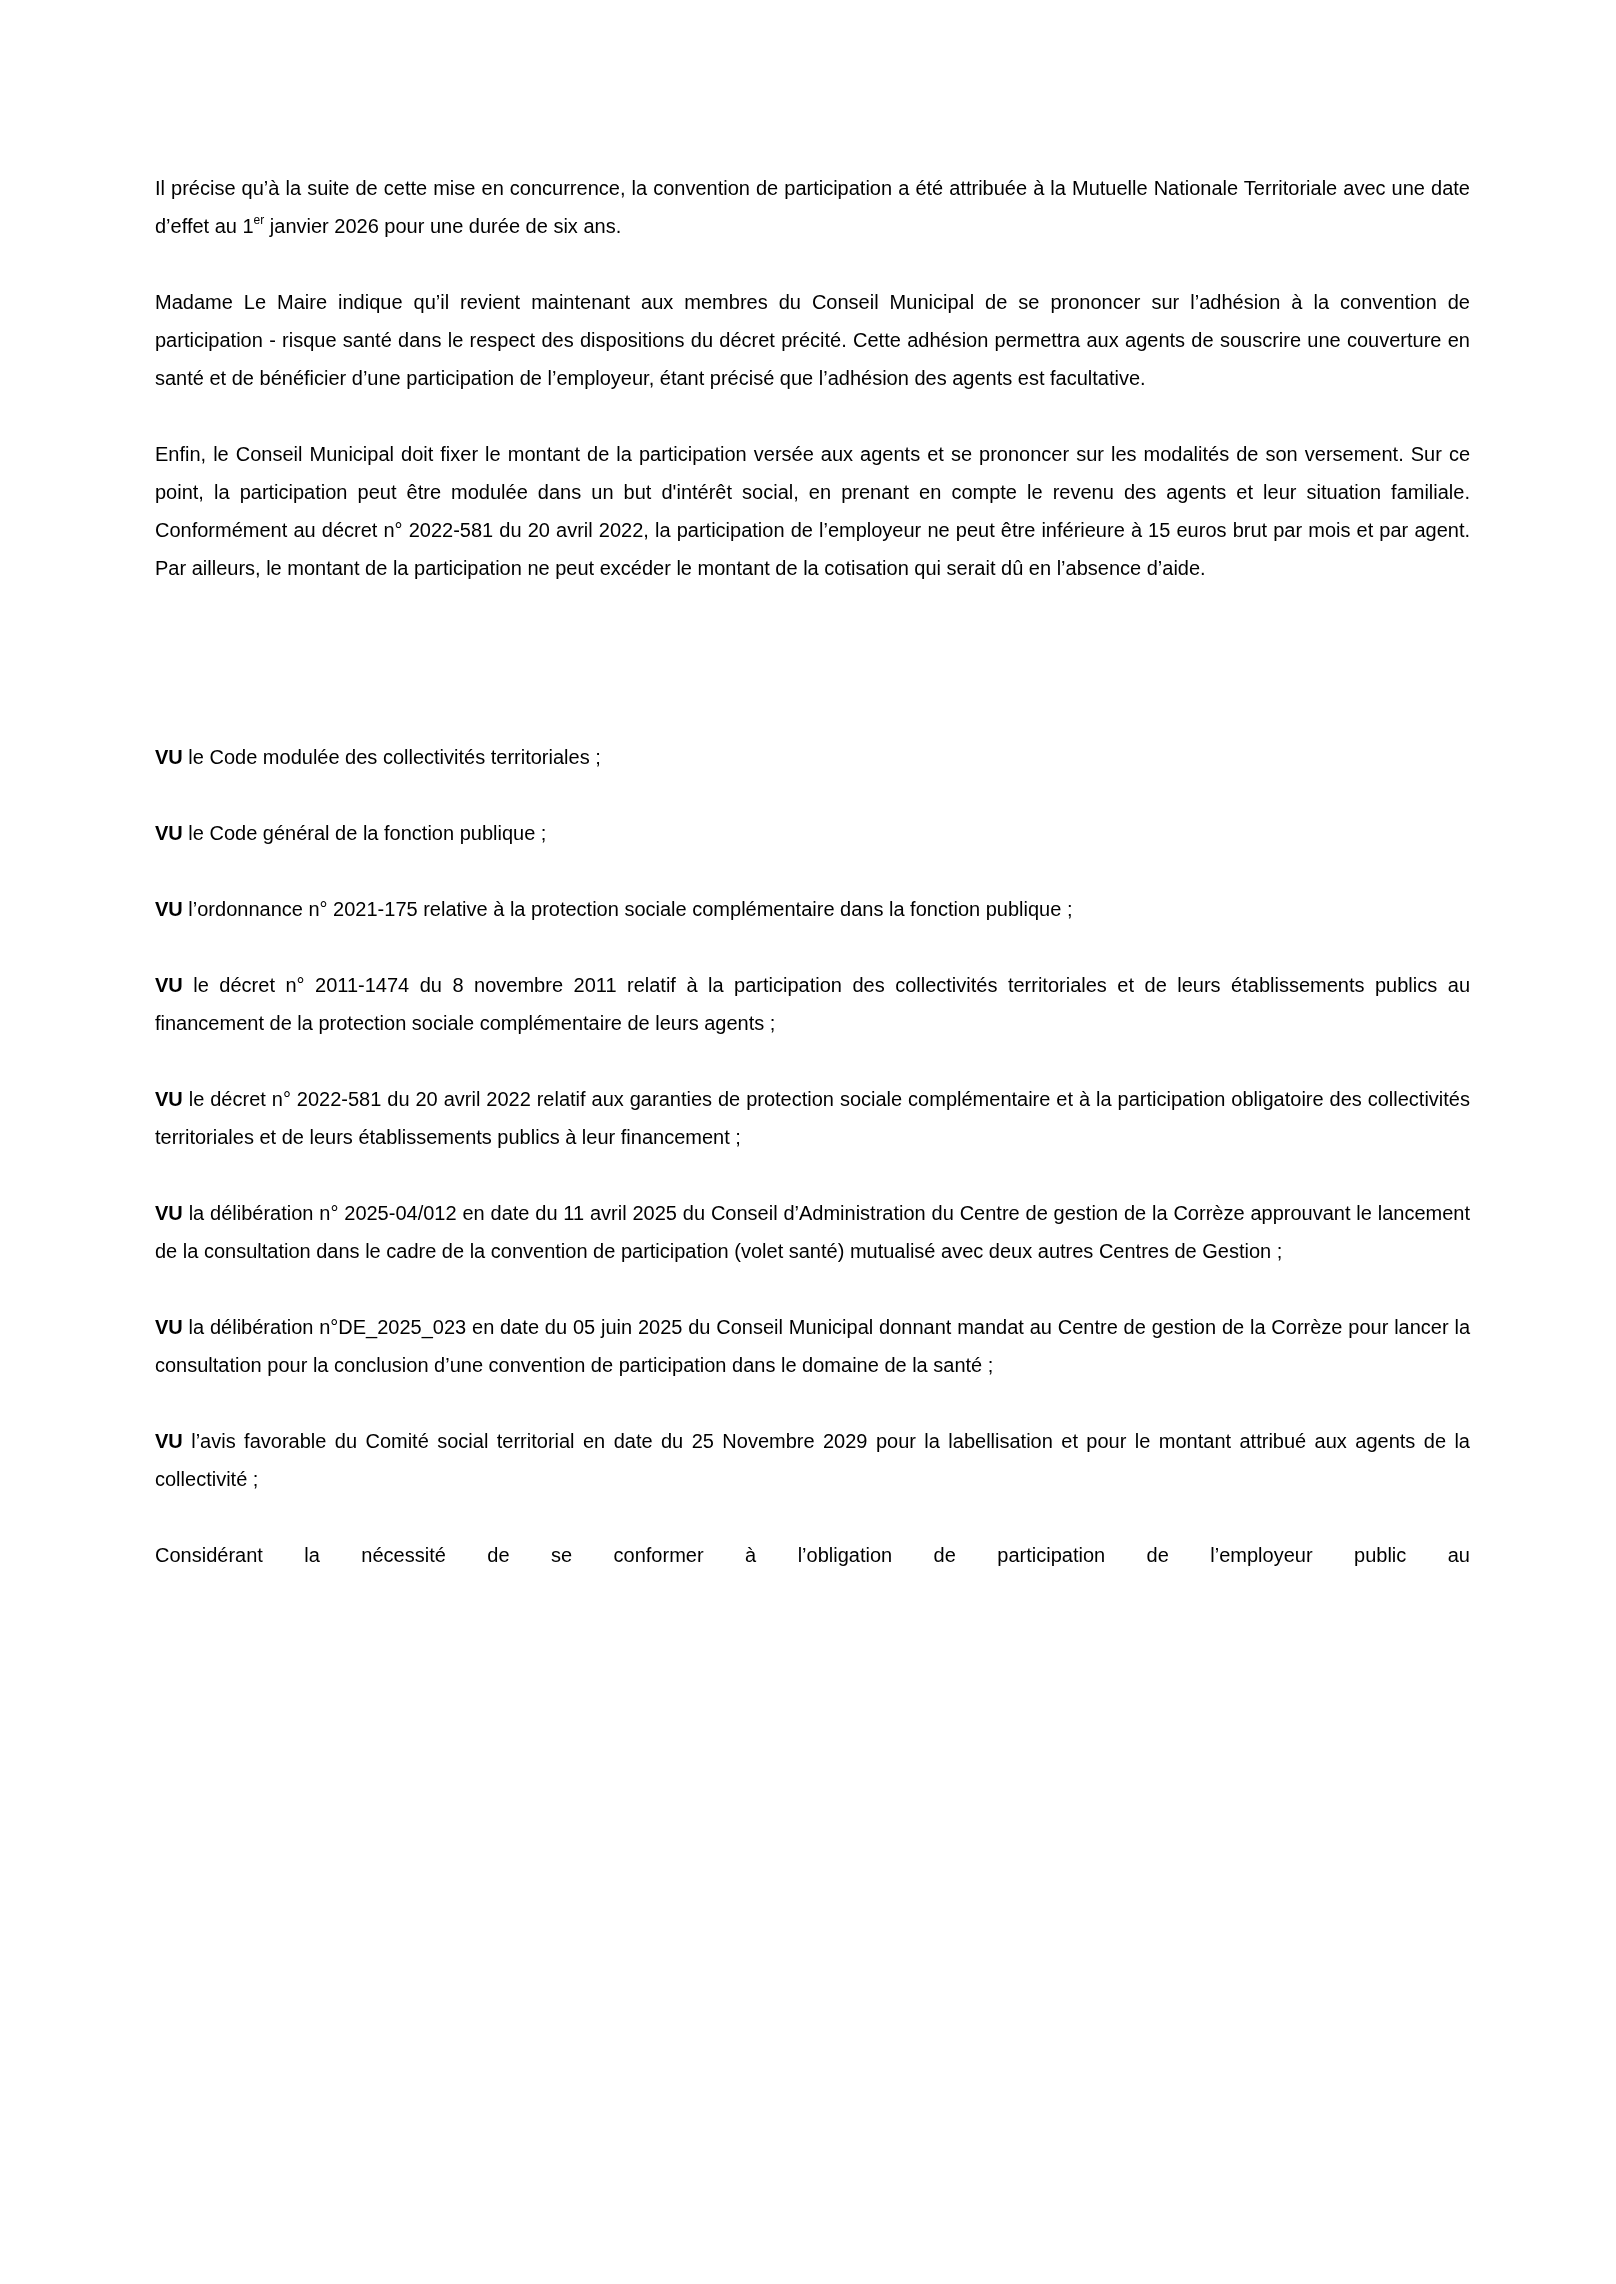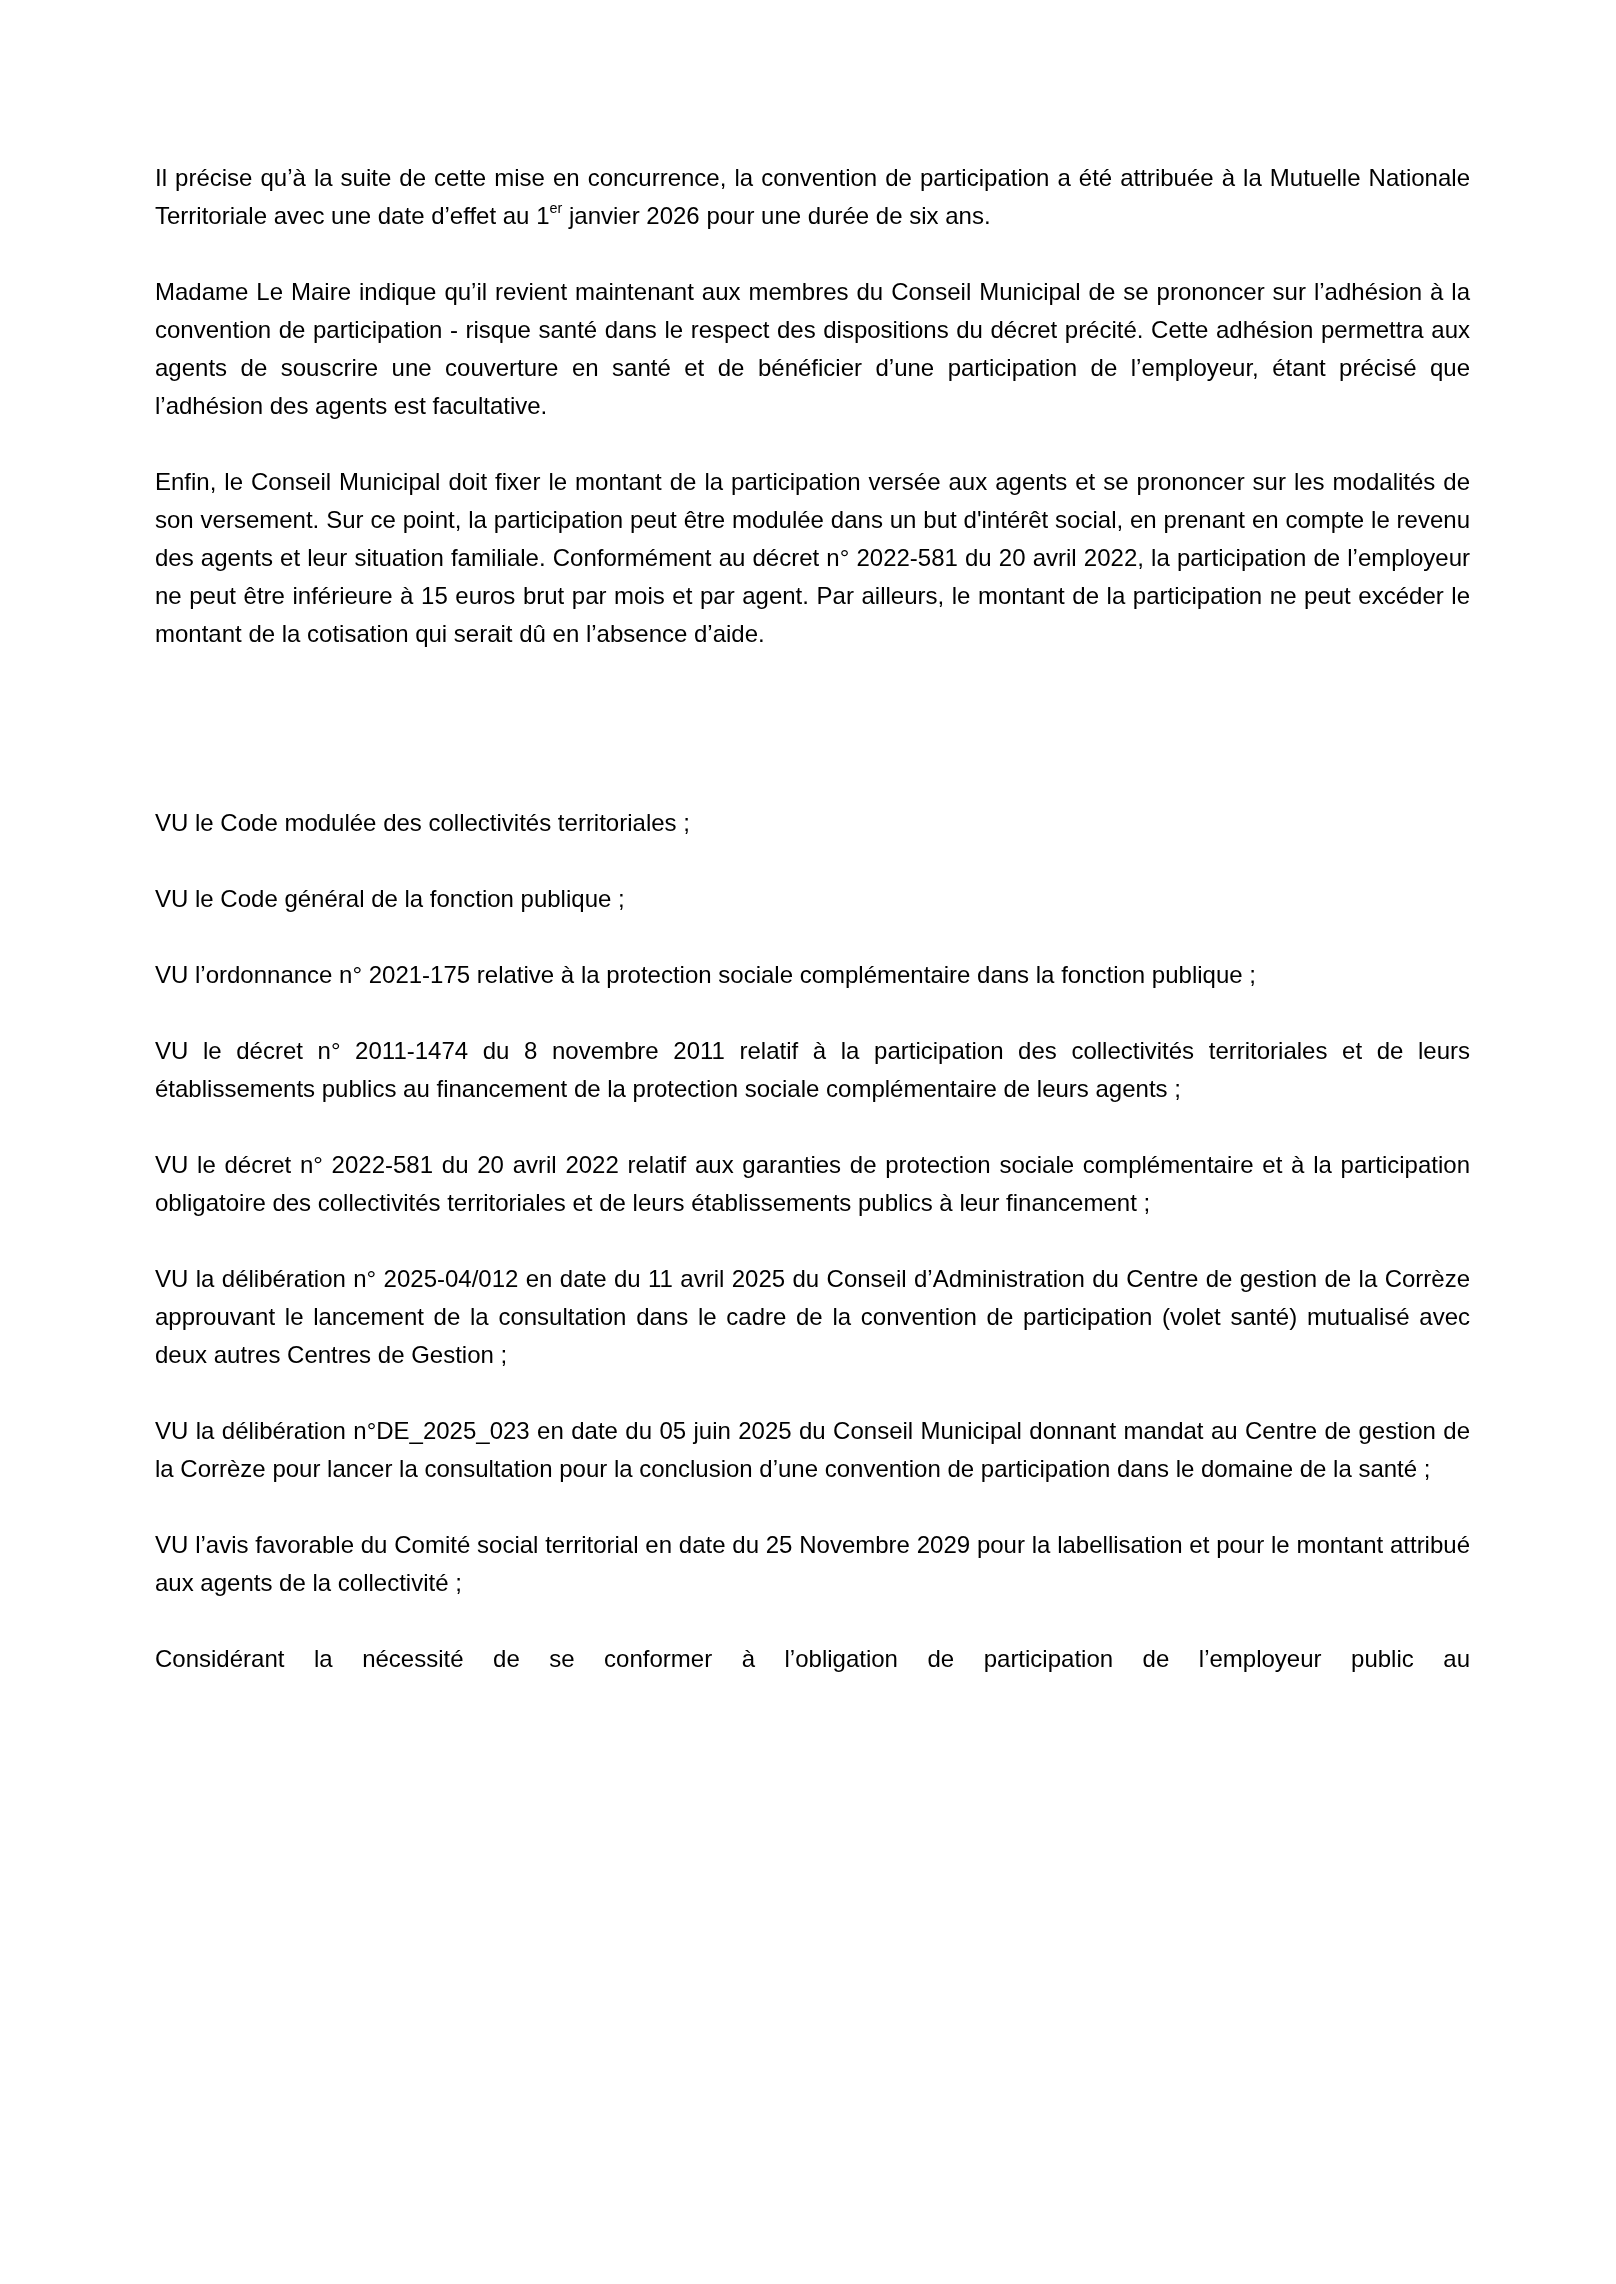--- a/index.html
+++ b/index.html
@@ -11,37 +11,37 @@
       width: 1616px;
       height: 2284px;
       position: relative;
       overflow: hidden;
       font-family: "Liberation Sans", sans-serif;
       color: #000000;
     }
     .page {
       position: absolute;
       left: 155px;
-      top: 159px;
+      top: 169px;
       width: 1315px;
-      font-size: 24px;
+      font-size: 20px;
       line-height: 38px;
     }
     .para {
       margin: 0 0 38px 0;
       text-align: justify;
     }
     .para.nojust {
       text-align: left;
     }
     .gap {
       height: 113px;
     }
     .vu {
-      font-weight: normal;
+      font-weight: bold;
     }
     sup {
       font-size: 0.6em;
       line-height: 0;
       vertical-align: 0.75em;
     }
   </style>
 </head>
 <body>
 

